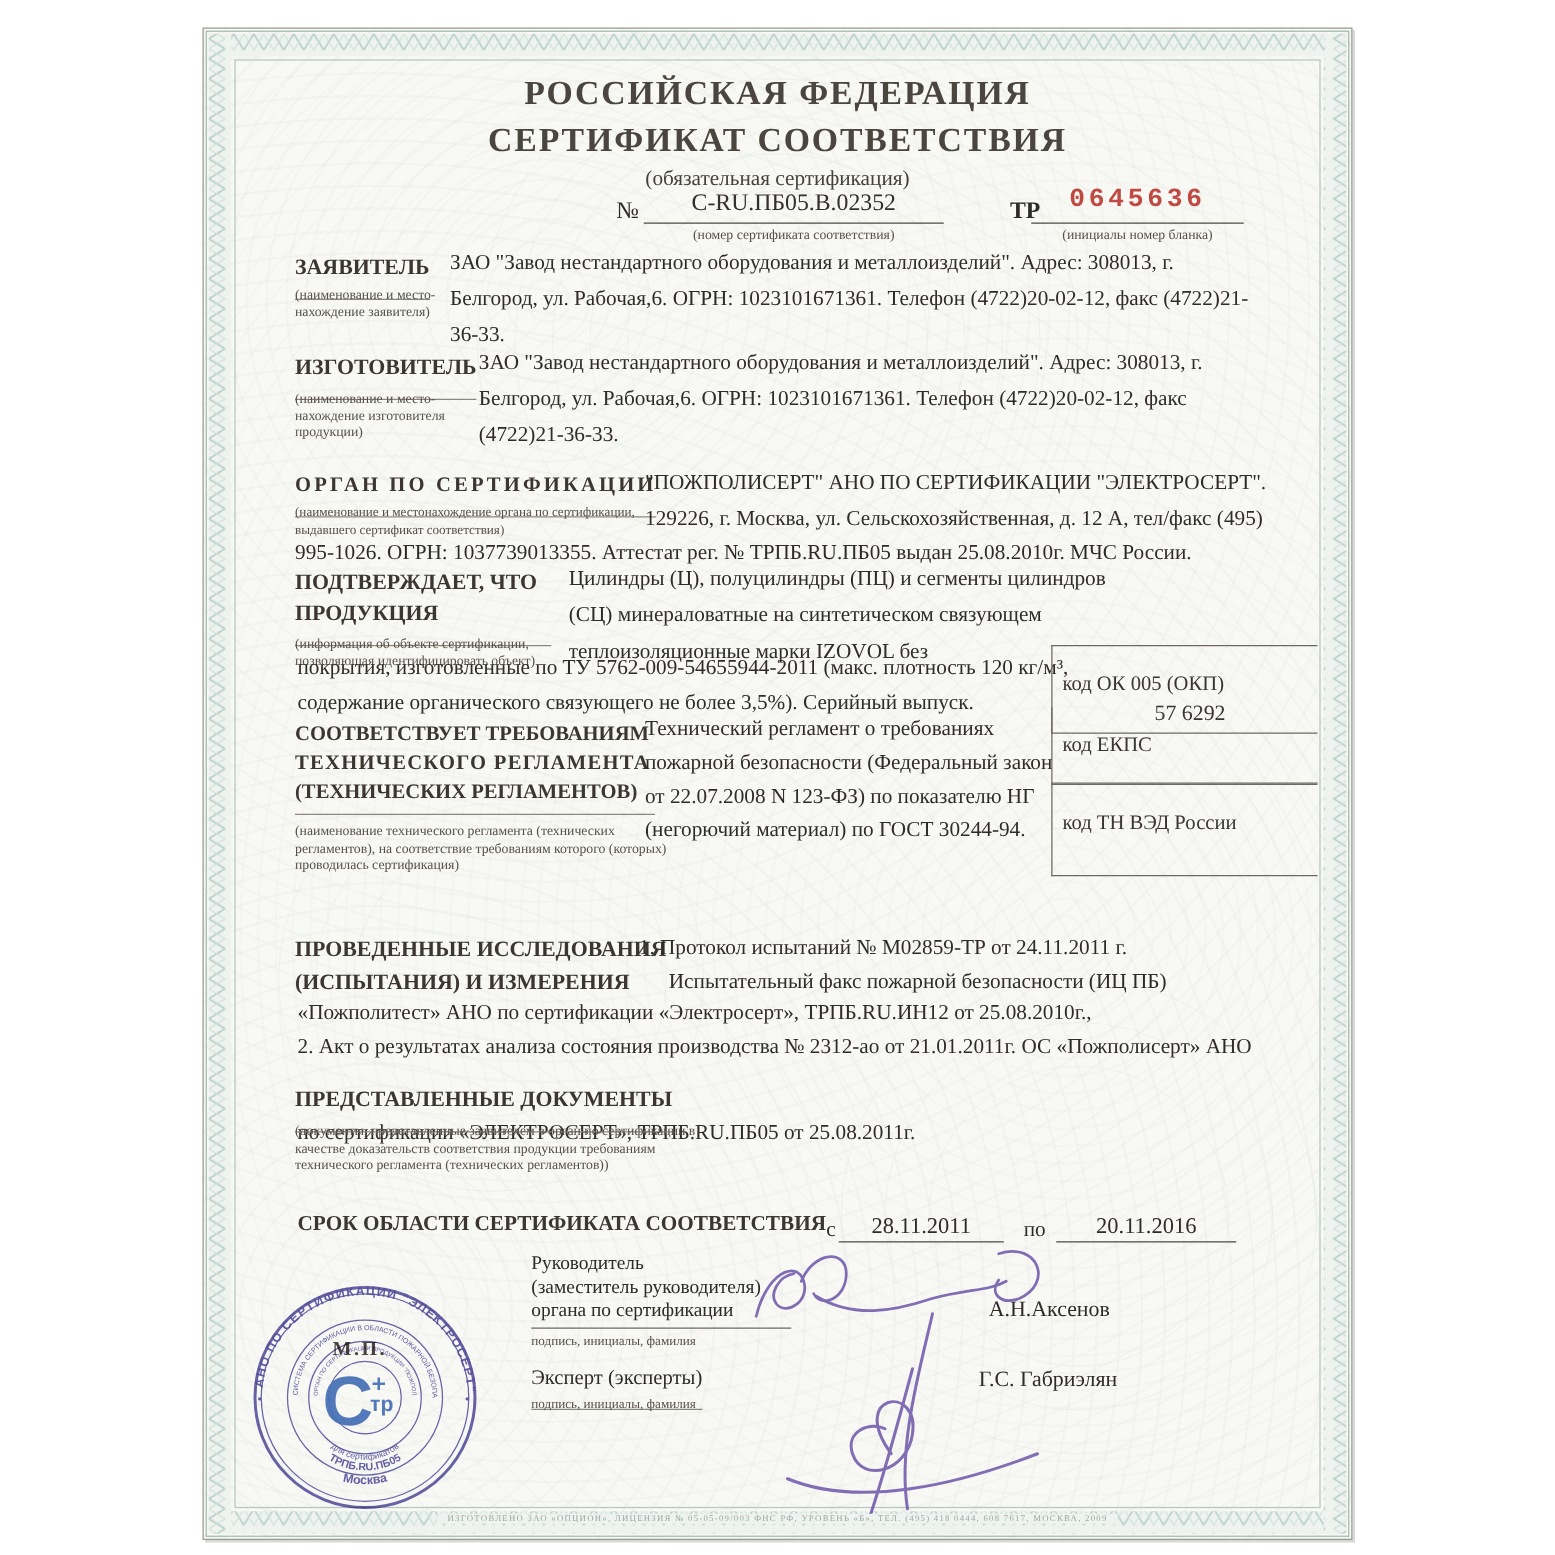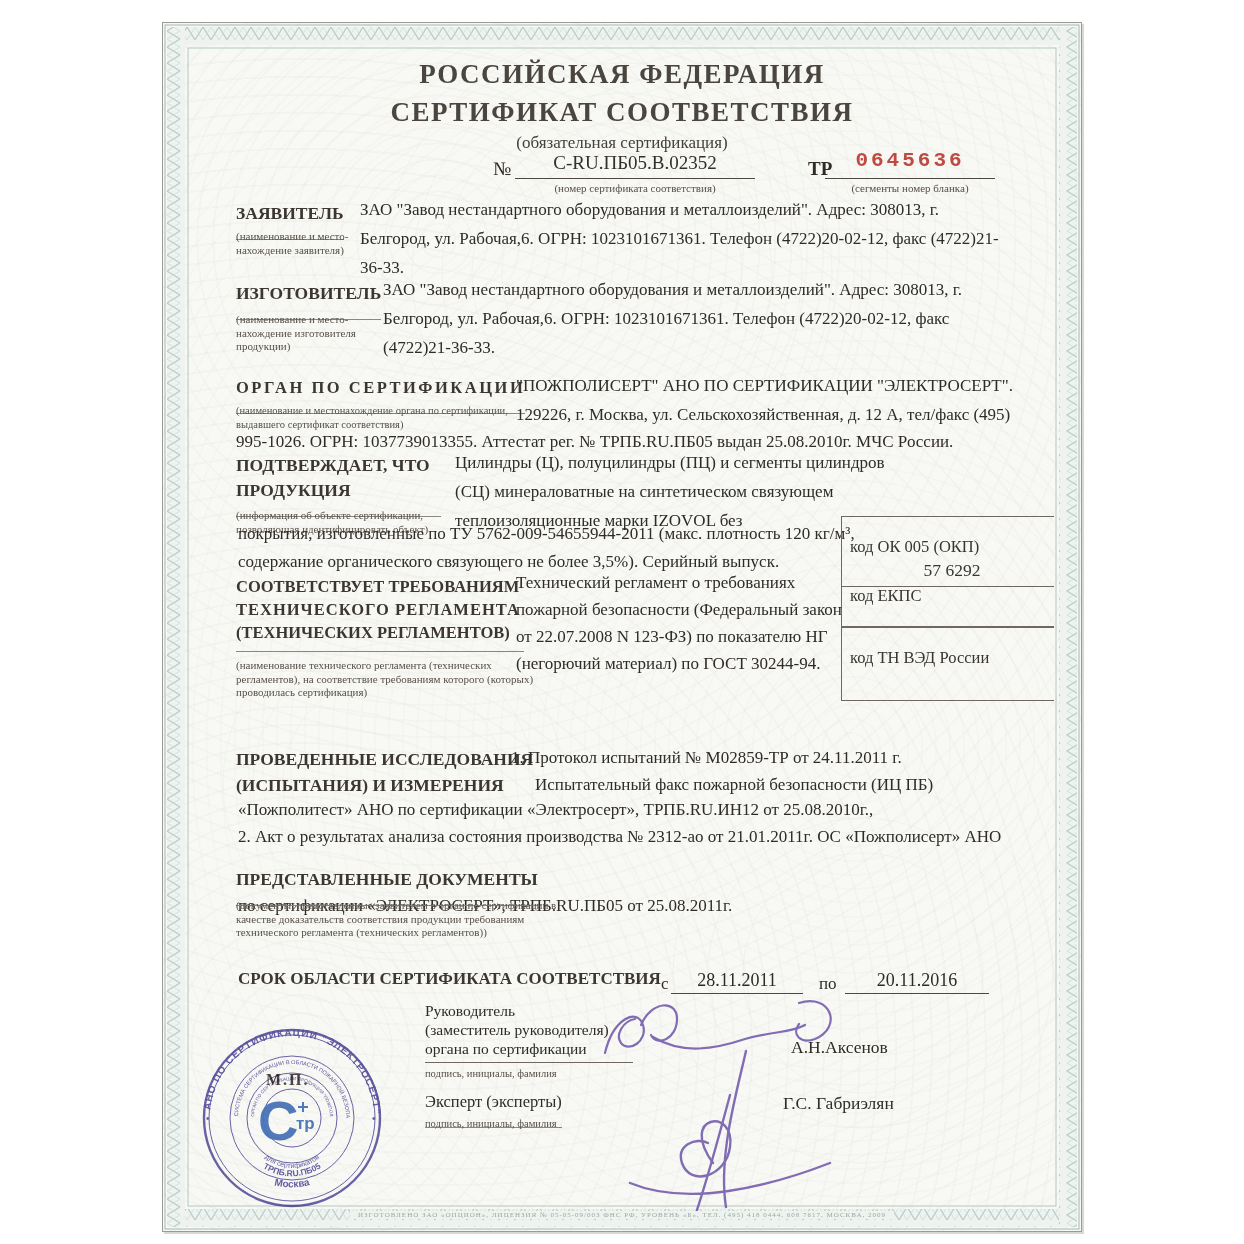--- a/index.html
+++ b/index.html
@@ -71,21 +71,21 @@
     <div class="abs title ctr" style="top:74px;left:0;">СЕРТИФИКАТ СООТВЕТСТВИЯ</div>
     <div class="abs subtitle ctr" style="top:110px;left:0;">(обязательная сертификация)</div>
 
     <div class="abs body" style="left:330px;top:131px;font-size:19px;">№</div>
     <div class="abs ctr" style="left:352px;top:129px;width:240px;font-size:19px;color:#332f2b;">C-RU.ПБ05.В.02352</div>
     <div class="abs line" style="left:352px;top:155px;width:240px;"></div>
     <div class="abs cap ctr" style="left:352px;top:159px;width:240px;">(номер сертификата соответствия)</div>
     <div class="abs body" style="left:645px;top:131px;font-size:19px;font-weight:bold;">ТР</div>
     <div class="abs num ctr" style="left:662px;top:126px;width:170px;font-size:21px;letter-spacing:3px;color:#bf4a42;">0645636</div>
     <div class="abs line" style="left:662px;top:155px;width:170px;"></div>
-    <div class="abs cap ctr" style="left:662px;top:159px;width:170px;">(сегменты номер бланка)</div>
+    <div class="abs cap ctr" style="left:662px;top:159px;width:170px;">(инициалы номер бланка)</div>
 
     <div class="abs h" style="left:73px;top:180px;"><span class="hu">ЗАЯВИТЕЛЬ</span></div>
     <div class="abs cap" style="left:73px;top:207px;width:138px;">(наименование и место- нахождение заявителя)</div>
     <div class="abs body" style="left:197px;top:172px;width:650px;">ЗАО "Завод нестандартного оборудования и металлоизделий". Адрес: 308013, г. Белгород, ул. Рабочая,6. ОГРН: 1023101671361. Телефон (4722)20-02-12, факс (4722)21-36-33.</div>
 
     <div class="abs h" style="left:73px;top:260px;"><span class="hu">ИЗГОТОВИТЕЛЬ</span></div>
     <div class="abs cap" style="left:73px;top:290px;width:150px;">(наименование и место- нахождение изготовителя продукции)</div>
     <div class="abs body" style="left:220px;top:252px;width:594px;">ЗАО "Завод нестандартного оборудования и металлоизделий". Адрес: 308013, г. Белгород, ул. Рабочая,6. ОГРН: 1023101671361. Телефон (4722)20-02-12, факс (4722)21-36-33.</div>
 
     <div class="abs h" style="left:73px;top:355px;font-size:16.5px;letter-spacing:2.5px;"><span class="hu">ОРГАН ПО СЕРТИФИКАЦИИ</span></div>

